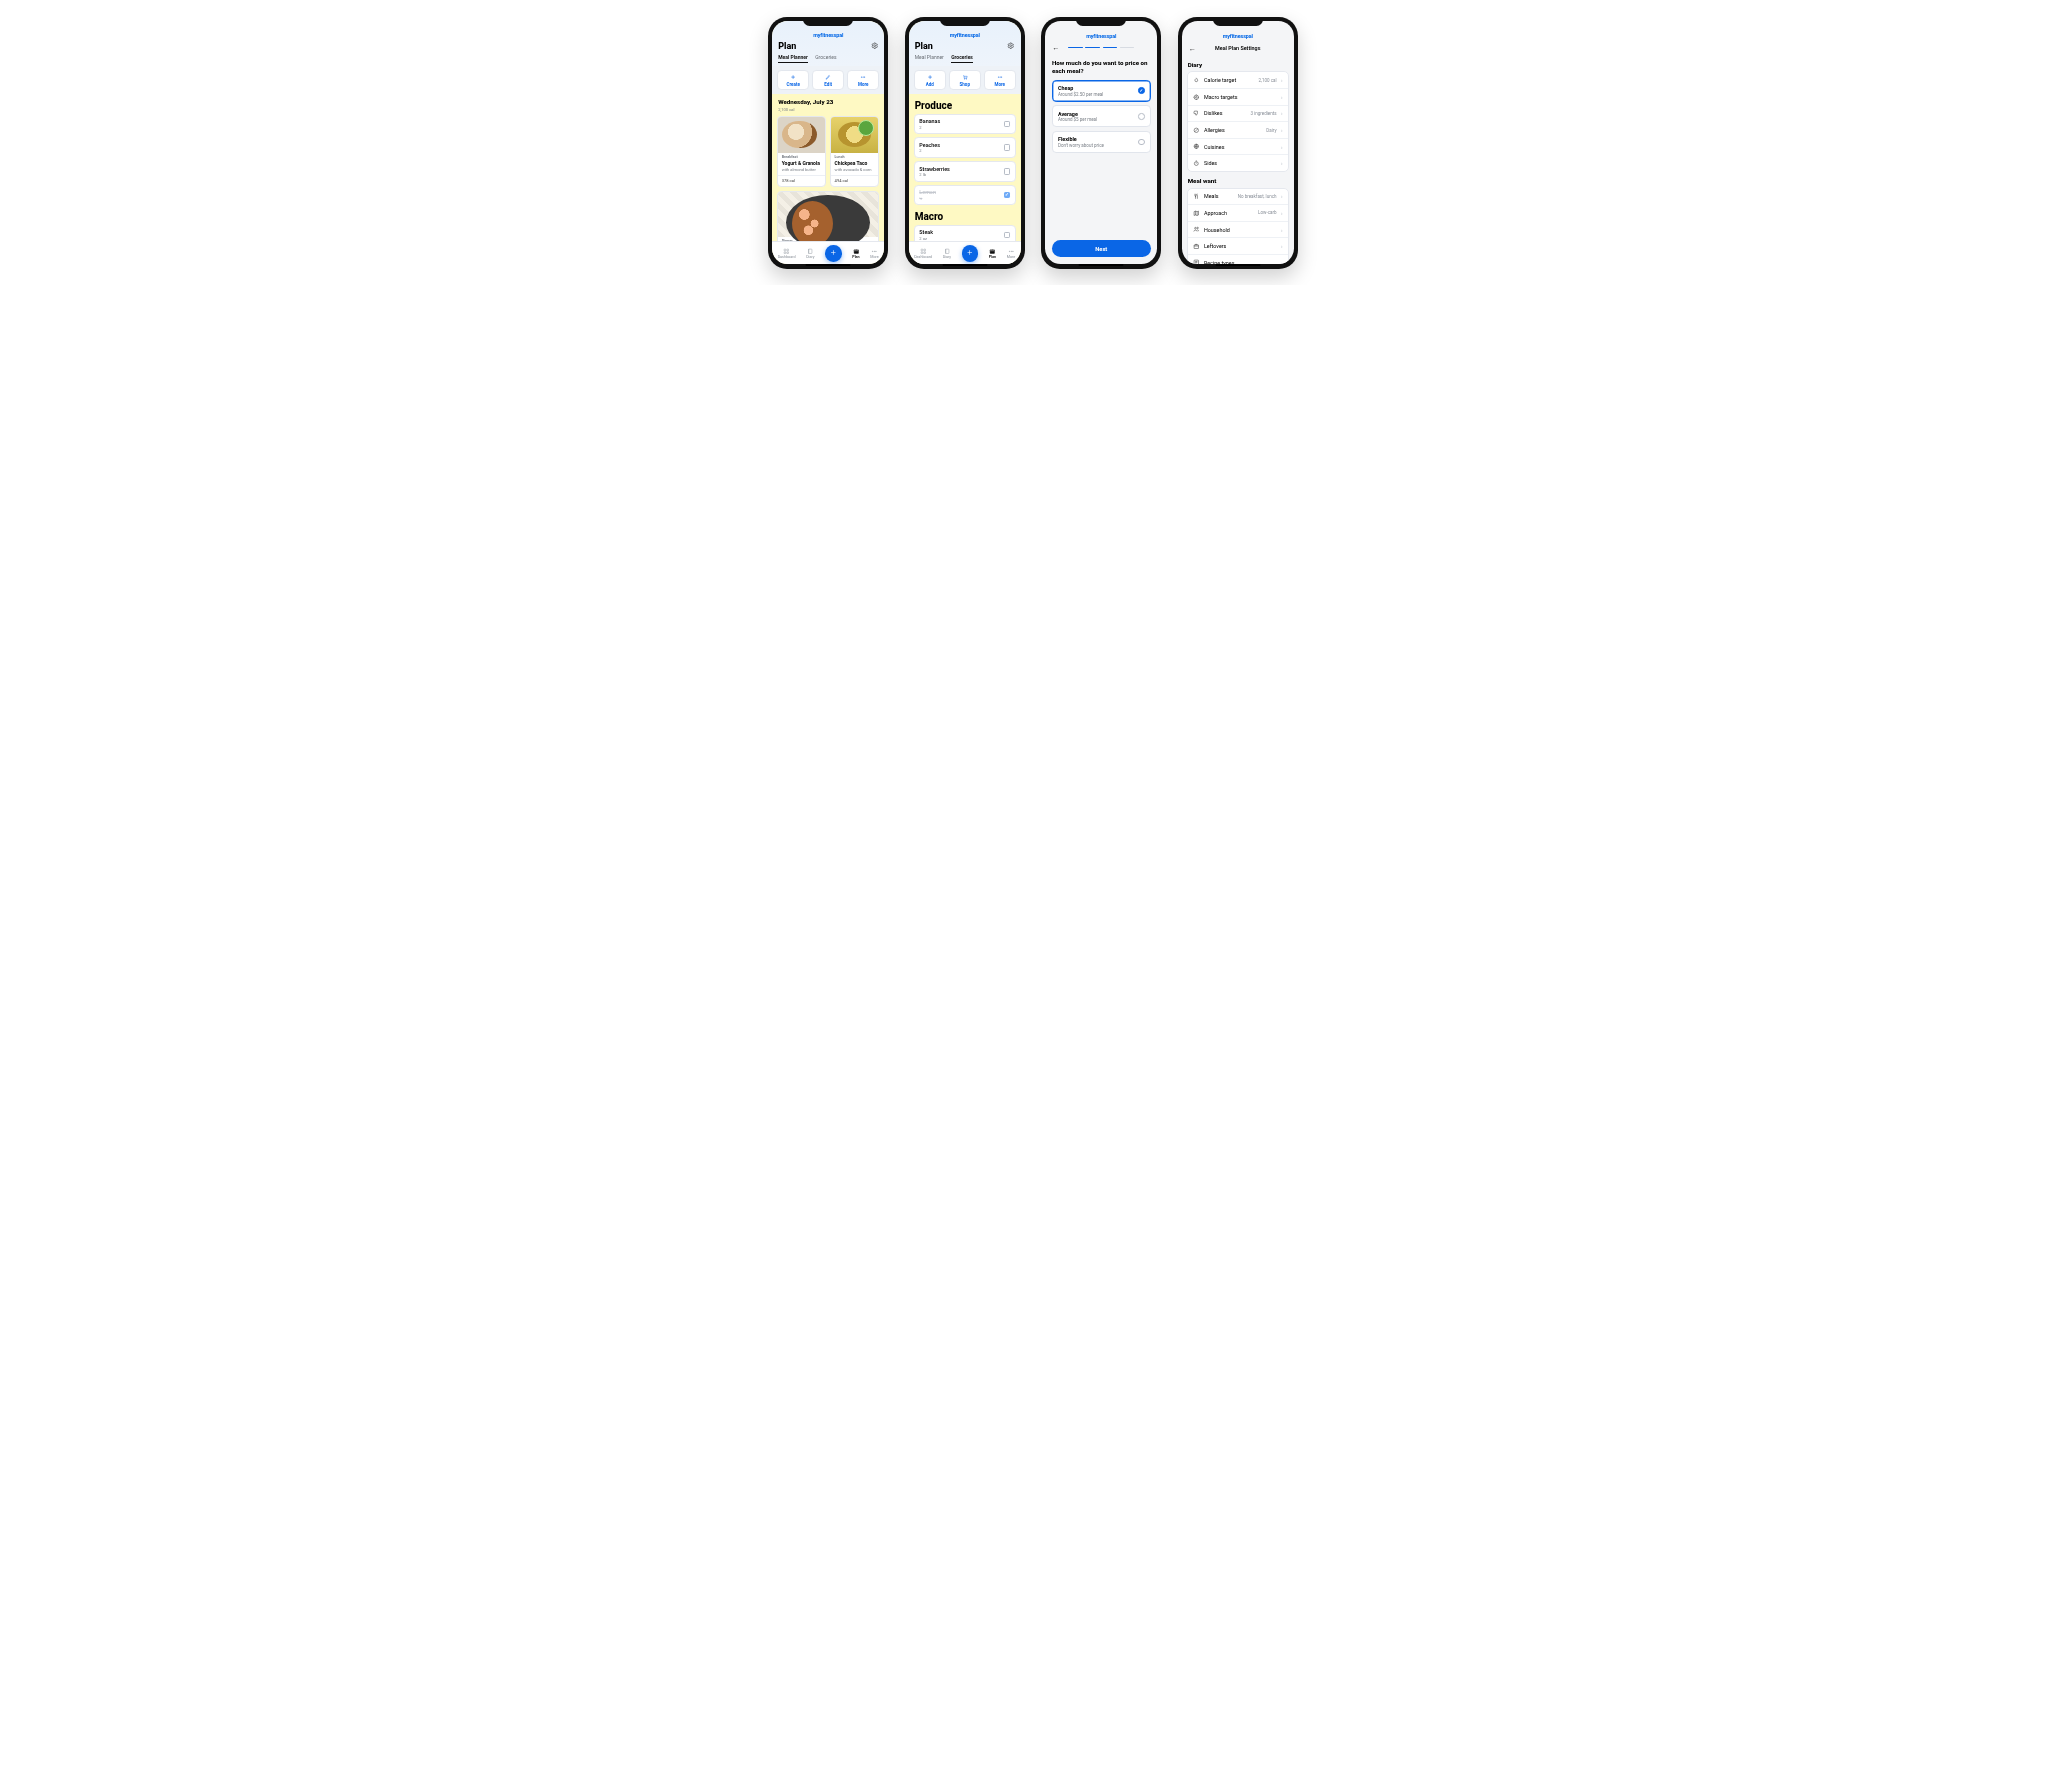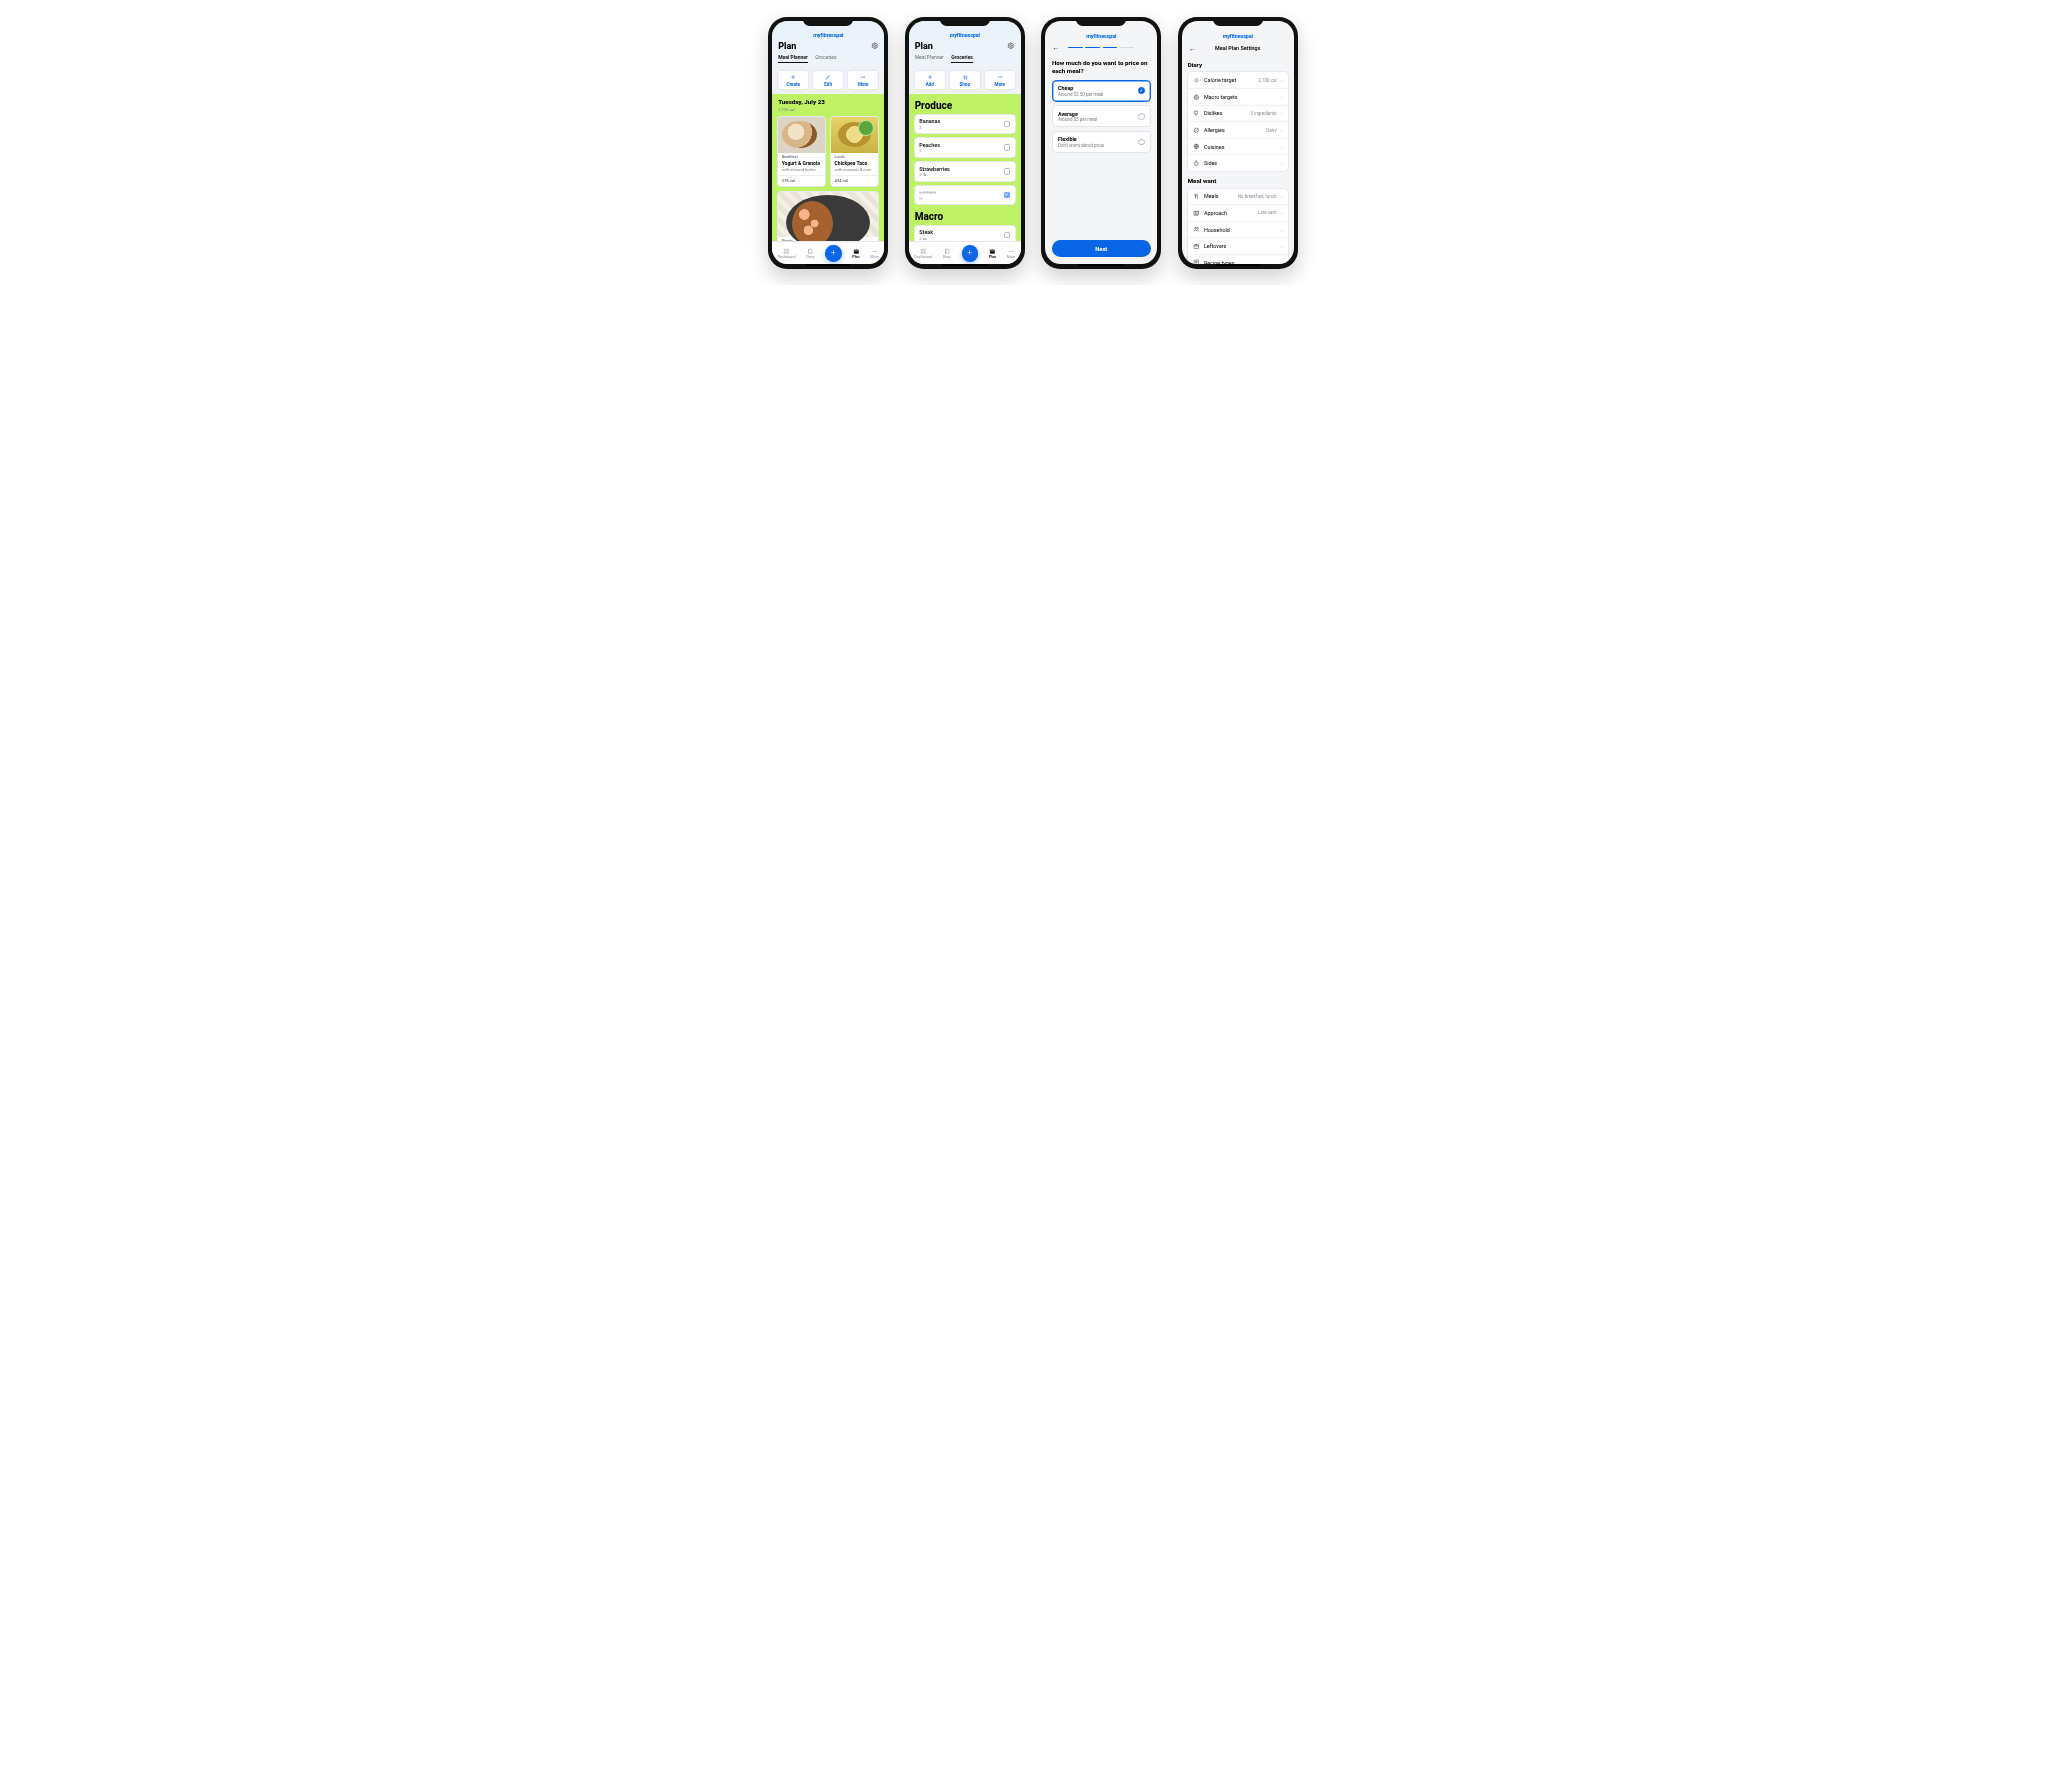--- a/index.html
+++ b/index.html
@@ -3,21 +3,21 @@
 <meta charset="utf-8">
 <style>
   * { box-sizing: border-box; margin: 0; padding: 0; font-family: -apple-system, BlinkMacSystemFont, "Segoe UI", Roboto, Helvetica, Arial, sans-serif; }
   body { background: #fff; padding: 16.5px; display: flex; gap: 16.5px; justify-content: center; align-items: flex-start; }
   .phone {
     width: 120px; height: 252px; background: #111; border-radius: 19px; padding: 4.1px;
     box-shadow: 0 8.3px 20.7px rgba(0,0,0,.18);
     position: relative;
   }
   .screen {
-    width: 100%; height: 100%; background: #bef264; border-radius: 15.7px; overflow: hidden;
+    width: 100%; height: 100%; background: #fef9c3; border-radius: 15.7px; overflow: hidden;
     display: flex; flex-direction: column; position: relative;
   }
   .notch {
     position: absolute; top: 0; left: 50%; transform: translateX(-50%);
     width: 50px; height: 9px; background: #111; border-radius: 0 0 6.6px 6.6px; z-index: 50;
   }
   .home-ind {
     position: absolute; bottom: 2.5px; left: 50%; transform: translateX(-50%);
     width: 45px; height: 1.7px; background: #000; border-radius: 1.2px; z-index: 50;
   }
@@ -140,21 +140,21 @@
       <div class="action-btn">
         <svg viewBox="0 0 24 24" fill="#0a66e6">
             <circle cx="6" cy="12" r="1.6"></circle>
             <circle cx="12" cy="12" r="1.6"></circle>
             <circle cx="18" cy="12" r="1.6"></circle>
           </svg>
         <span>More</span>
       </div>
     </div>
     <div class="scroll">
-      <div class="date-head">Tuesday, July 23</div>
+      <div class="date-head">Wednesday, July 23</div>
       <div class="date-sub">2,100 cal</div>
       <div class="meal-grid">
         <div class="meal-card">
           <div class="meal-img bowl1"></div>
           <div class="meal-body">
             <div class="meal-tag">Breakfast</div>
             <div class="meal-name">Yogurt &amp; Granola</div>
             <div class="meal-desc">with almond butter</div>
           </div>
           <div class="meal-foot">378 cal</div>

